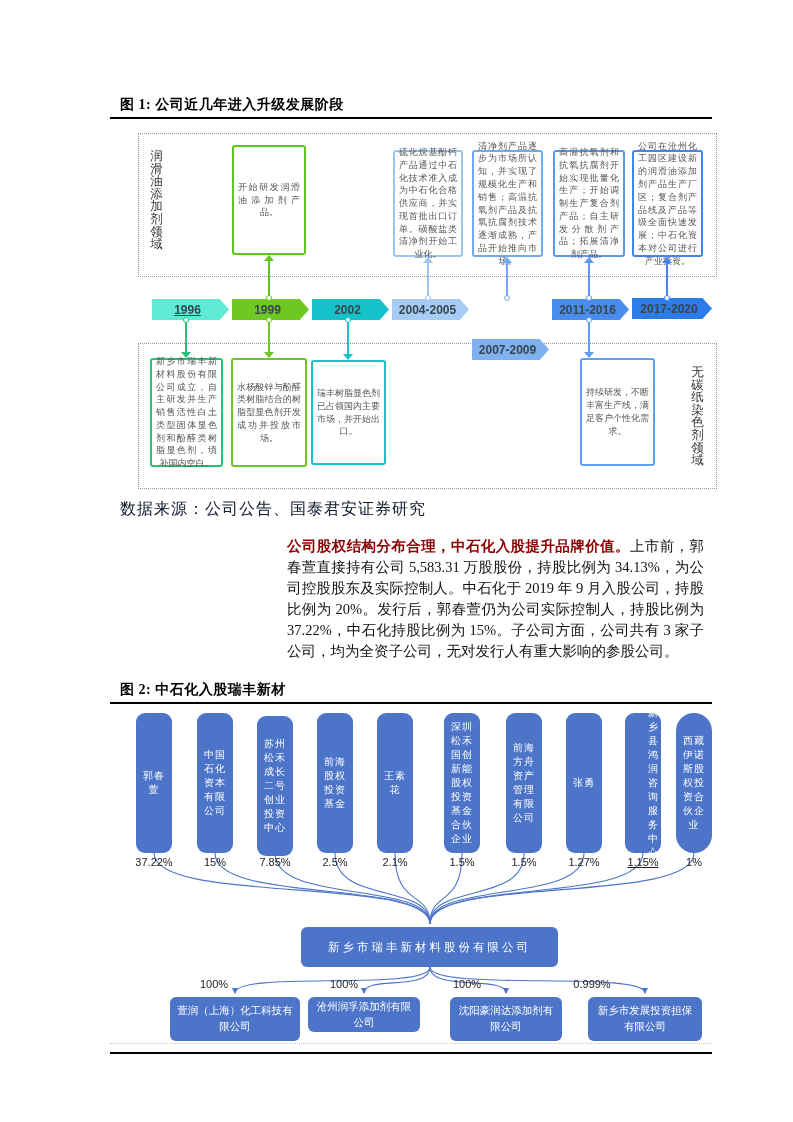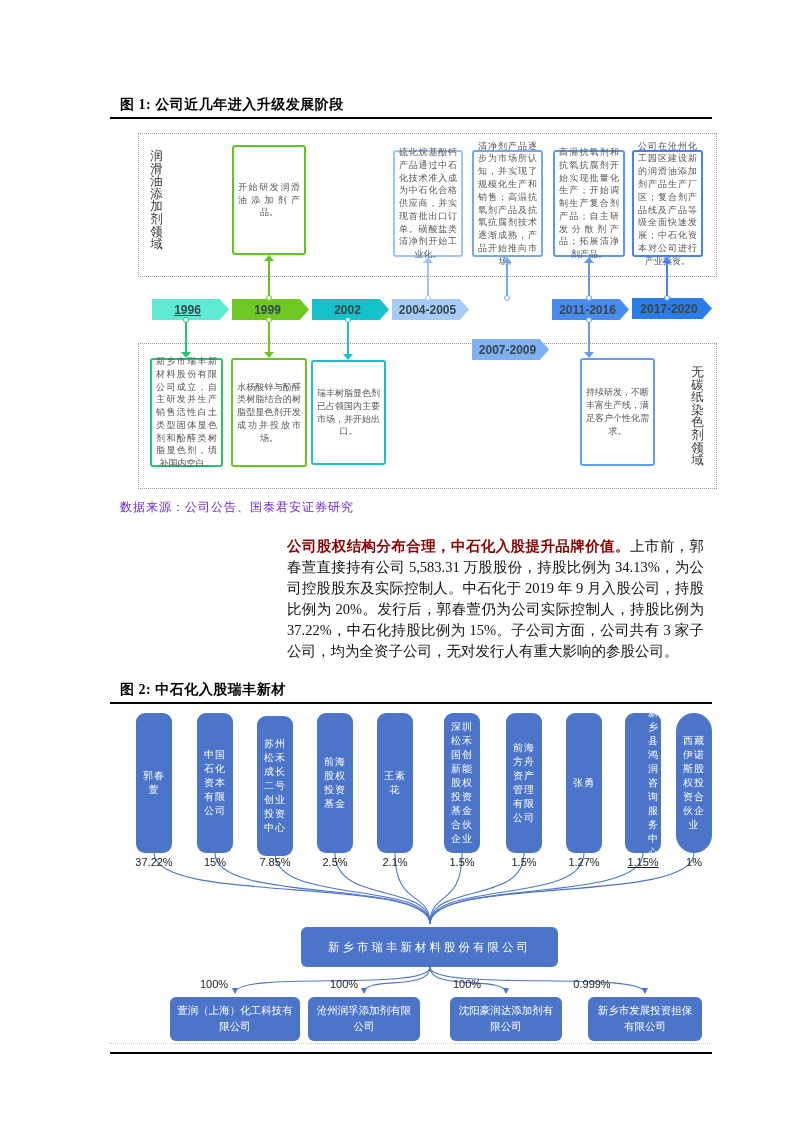--- a/index.html
+++ b/index.html
@@ -2,21 +2,21 @@
 <html><head>
 <meta charset="utf-8">
 <style>
   html,body{margin:0;padding:0;background:#fff;}
   .page{position:relative;width:793px;height:1122px;background:#fff;overflow:hidden;
         font-family:"Liberation Serif",serif;}
   .abs{position:absolute;}
   .rule{position:absolute;height:1.6px;background:#000;}
   .dotline{position:absolute;height:0;border-top:1px dotted #c9c9c4;}
   .fig-title{position:absolute;font-weight:bold;font-size:14px;color:#000;letter-spacing:.5px;}
-  .src{position:absolute;font-size:12px;color:#6d28d9;letter-spacing:1px;}
+  .src{position:absolute;font-size:16px;color:#0f172a;letter-spacing:1px;}
   .dashed-rect{position:absolute;border:1px dotted #9a9a9a;background:transparent;}
   .vlabel{position:absolute;width:15px;font-size:12.5px;color:#333;line-height:12.6px;
           text-align:center;word-break:break-all;}
   .t-box{position:absolute;border-radius:3px;background:#fff;display:flex;align-items:center;
          justify-content:center;padding:3px 4px;font-size:9px;line-height:1.42;color:#555;
          text-align:justify;text-align-last:center;box-sizing:border-box;border:2px solid #ccc;}
   .tl-arrow{position:absolute;height:21px;clip-path:polygon(0 0,88% 0,100% 50%,88% 100%,0 100%);
             display:flex;align-items:center;justify-content:center;
             font:600 12px "Liberation Sans",sans-serif;color:#36474F;padding-right:6px;box-sizing:border-box;}
   .conn{position:absolute;width:8px;}
@@ -177,20 +177,20 @@
   <div class="pct" style="left:662px;top:856px;">1%</div>
 
   <div class="parent-box" style="left:301px;top:927px;width:257px;height:40px;">新乡市瑞丰新材料股份有限公司</div>
 
   <div class="pct" style="left:182px;top:978px;">100%</div>
   <div class="pct" style="left:312px;top:978px;">100%</div>
   <div class="pct" style="left:435px;top:978px;">100%</div>
   <div class="pct" style="left:560px;top:978px;">0.999%</div>
 
   <div class="child-box" style="left:170px;top:997px;width:130px;height:44px;">萱润（上海）化工科技有限公司</div>
-  <div class="child-box" style="left:308px;top:997px;width:112px;height:44px;">沧州润孚添加剂有限公司</div>
+  <div class="child-box" style="left:308px;top:997px;width:112px;height:35px;">沧州润孚添加剂有限公司</div>
   <div class="child-box" style="left:450px;top:997px;width:112px;height:44px;">沈阳豪润达添加剂有限公司</div>
   <div class="child-box" style="left:588px;top:997px;width:114px;height:44px;">新乡市发展投资担保有限公司</div>
 
   <div class="dotline" style="left:110px;top:1043px;width:602px;"></div>
   <div class="rule" style="left:110px;top:1052px;width:602px;height:2px;"></div>
 
 </div>
 
 </body></html>

